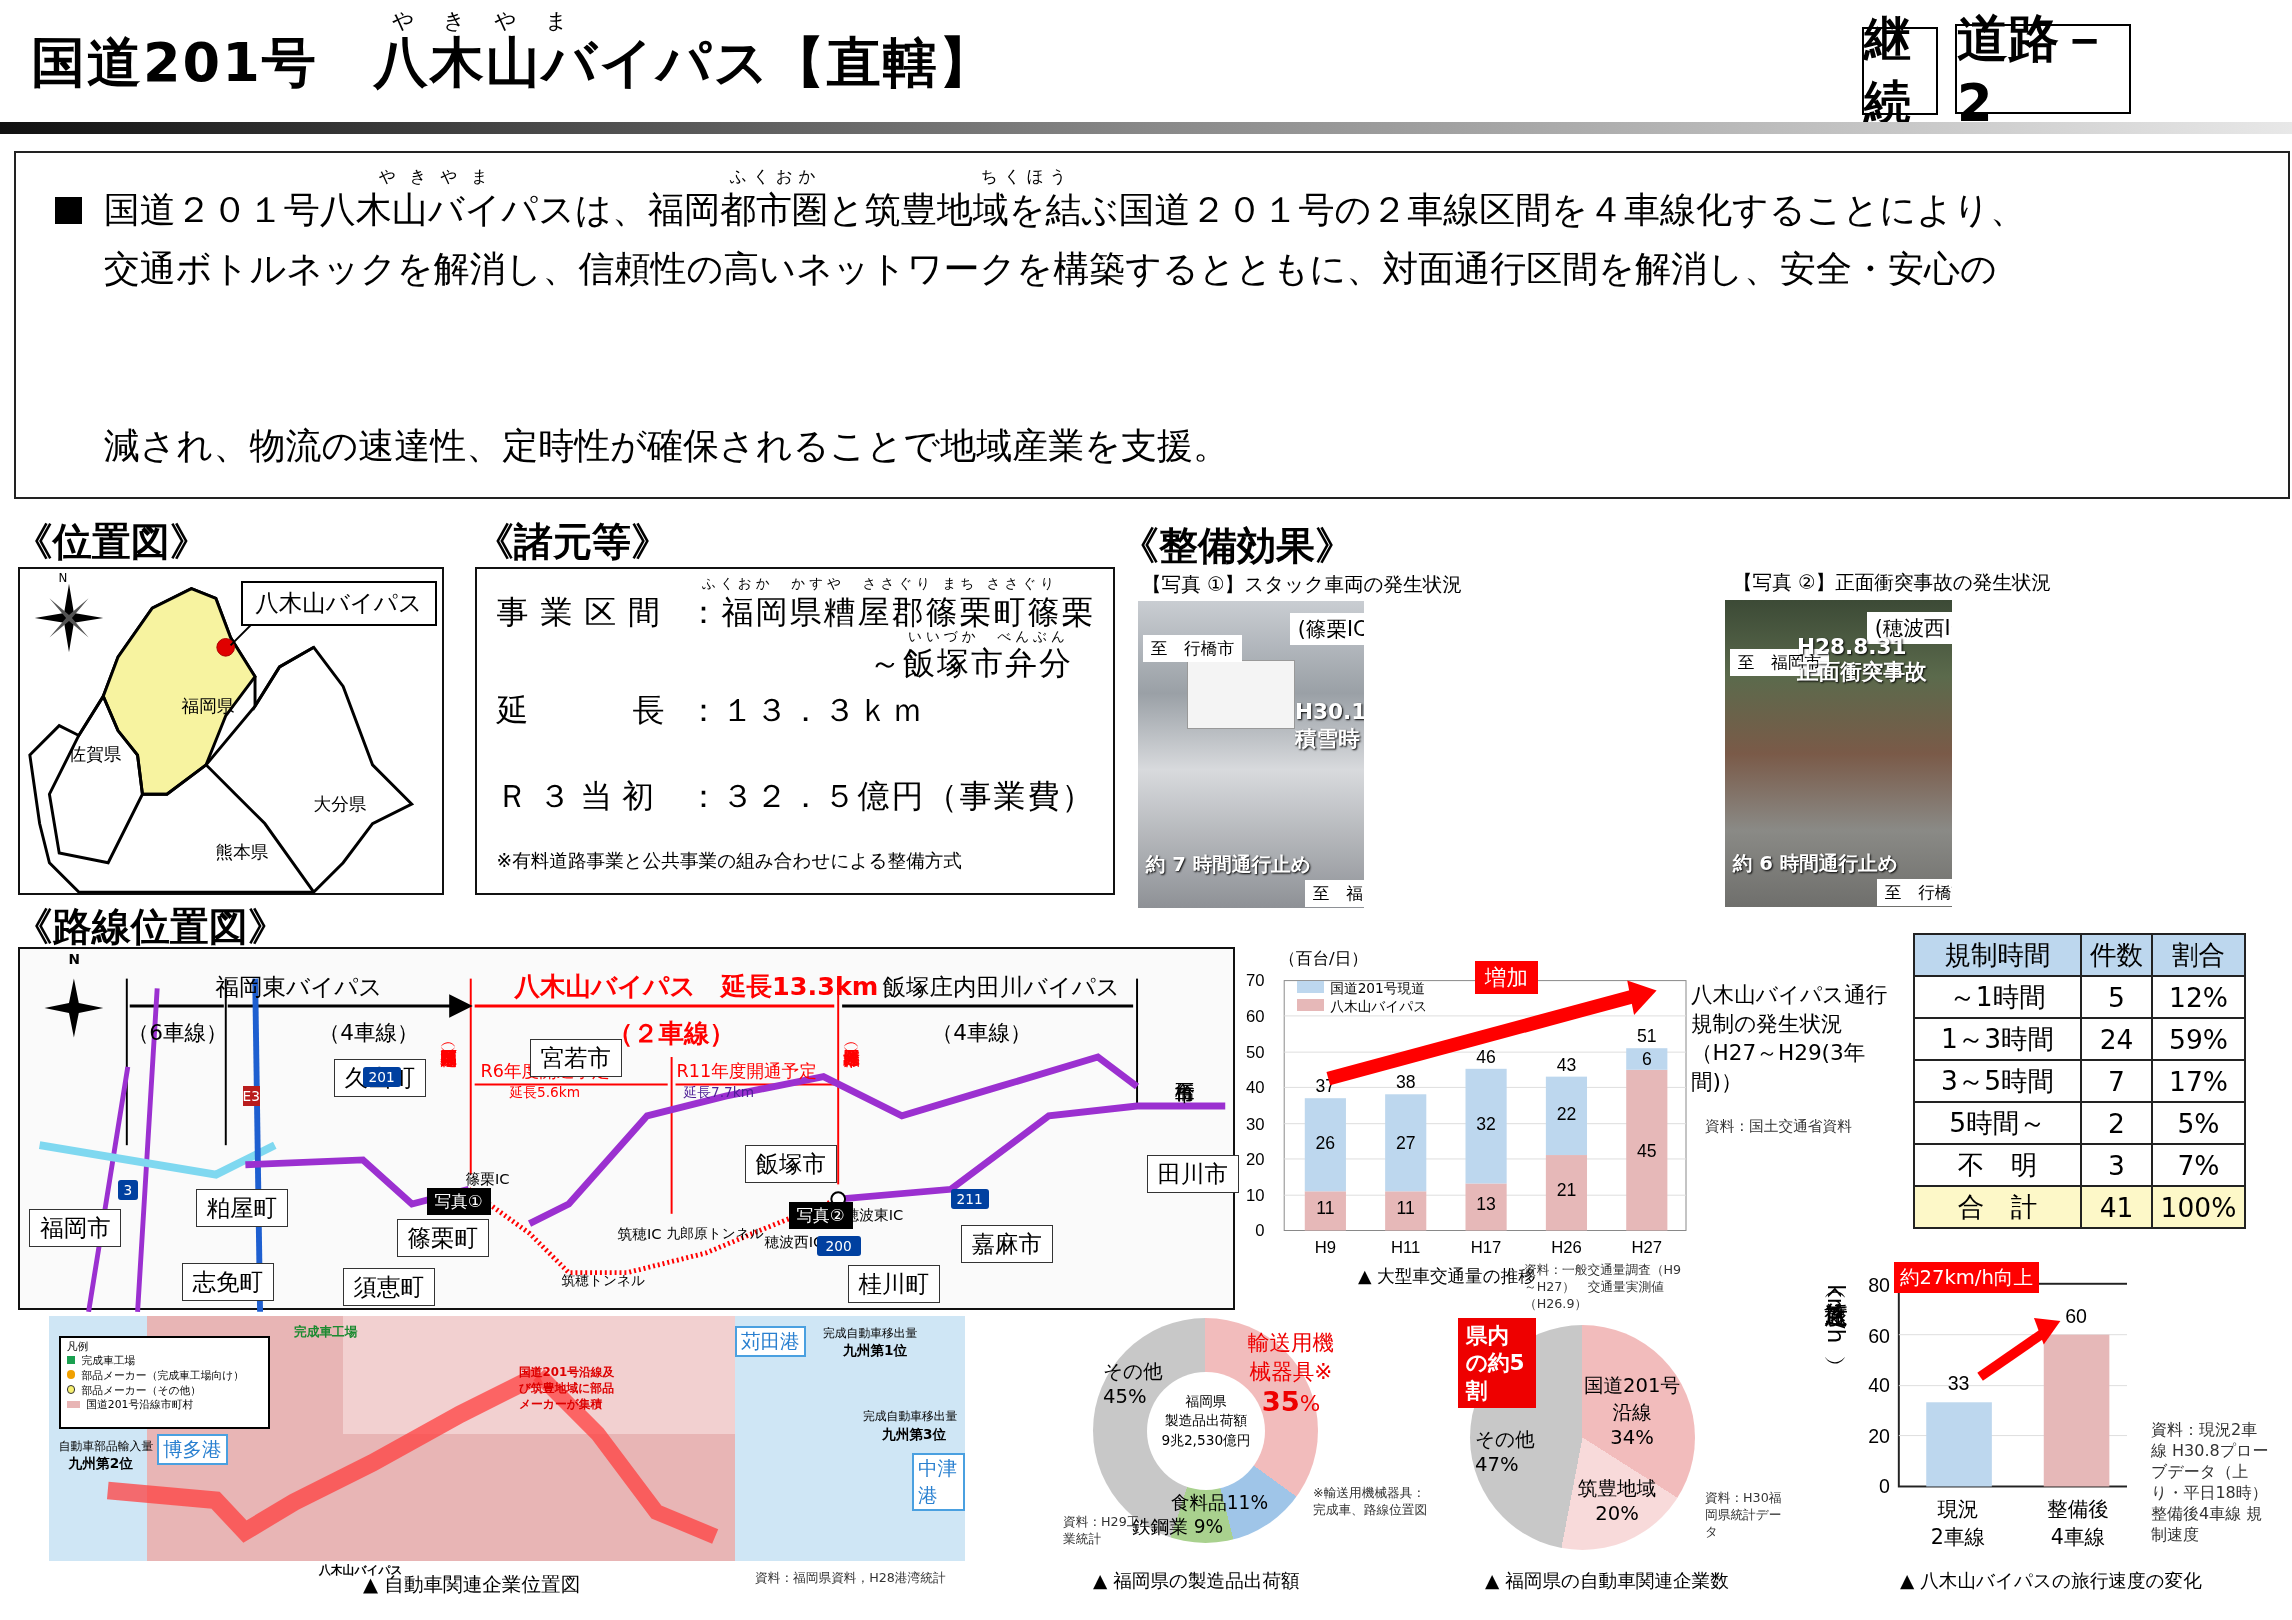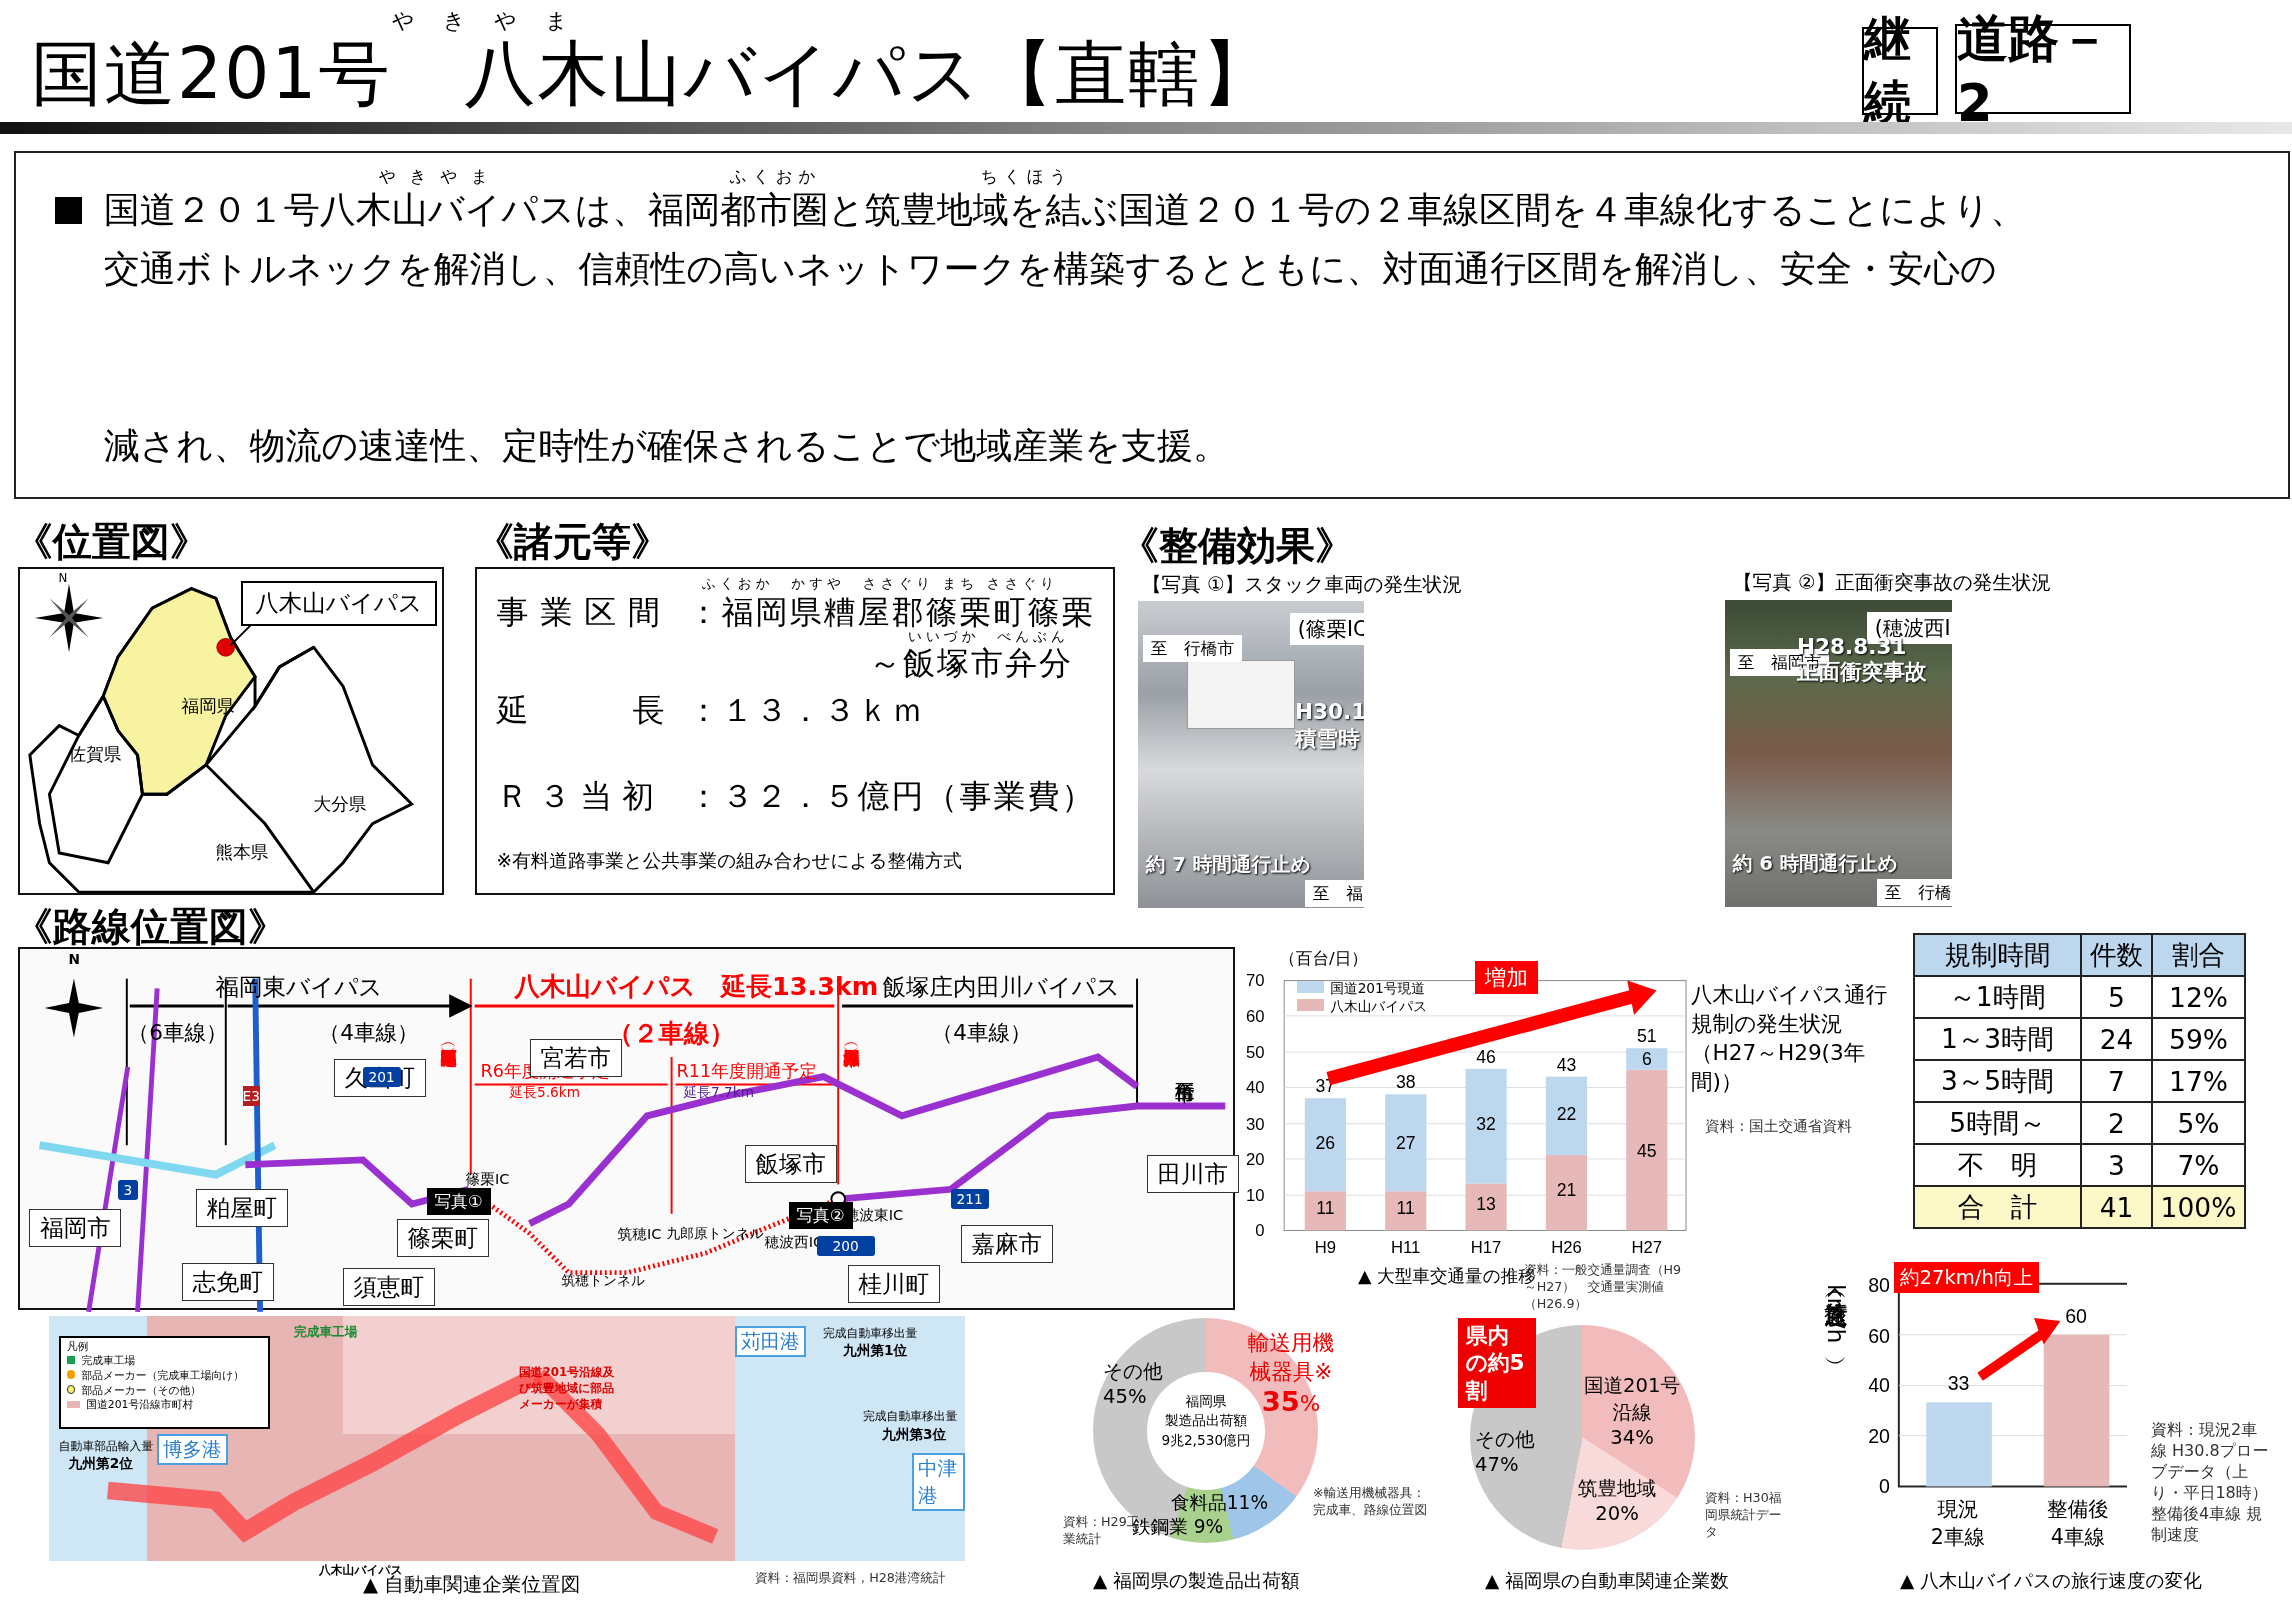--- a/index.html
+++ b/index.html
@@ -1,18 +1,18 @@
 <!DOCTYPE html>
 <html><head>
 <meta charset="utf-8">
 <style>
 *{box-sizing:border-box;margin:0;padding:0}
 body{width:2293px;height:1620px;background:#fff;font-family:"DejaVu Sans","Liberation Sans",sans-serif;color:#000;position:relative;overflow:hidden}
 .abs{position:absolute}
-.title{left:31px;top:27.4px;font-size:71px;font-weight:normal;letter-spacing:2px;white-space:nowrap}
+.title{left:31px;top:27.4px;font-size:54px;font-weight:bold;letter-spacing:2px;white-space:nowrap}
 .tagbox{border:2.9px solid #000;font-size:51px;font-weight:bold;display:flex;align-items:center;justify-content:center}
 .grad{left:0;top:122px;width:2293px;height:11.8px;background:linear-gradient(90deg,#111,#888 50%,#e8e8e8)}
 .summary{left:13.7px;top:151px;width:2276px;height:348px;border:2.9px solid #222}
 .sum-line{position:absolute;left:39px;font-size:36px;white-space:nowrap}
 .bullet{display:inline-block;width:27.4px;height:27.4px;background:#000;margin-right:21.6px;vertical-align:-2px}
 .sec{font-size:39px;font-weight:bold;white-space:nowrap}
 .box{border:2.9px solid #111;background:#fff}
 .spec-row{position:absolute;left:19.6px;font-size:32px;white-space:nowrap;letter-spacing:2px}
 .photo{position:absolute;overflow:hidden}
 .lbl{position:absolute;background:#fff;font-size:16.7px;padding:2px 7.8px;white-space:nowrap}
@@ -161,21 +161,21 @@
   <div class="abs" style="left:598px;top:276px;font-size:14.7px">筑穂IC</div>
   <div class="abs" style="left:745px;top:284px;font-size:14.7px">穂波西IC</div>
   <div class="abs" style="left:825px;top:257px;font-size:14.7px">穂波東IC</div>
   <div class="abs" style="left:542px;top:323px;font-size:13.7px">筑穂トンネル</div>
   <div class="abs" style="left:647px;top:276px;font-size:13.7px">九郎原トンネル</div>
   <div class="abs" style="left:407px;top:239px;background:#000;color:#fff;font-size:16.7px;padding:2px 7.8px">写真①</div>
   <div class="abs" style="left:769px;top:253px;background:#000;color:#fff;font-size:16.7px;padding:2px 7.8px">写真②</div>
   <div class="abs" style="left:1157px;top:118px;width:21.6px;font-size:19.6px;writing-mode:vertical-rl">至行橋市</div>
   <div class="abs" style="left:343px;top:118px;background:#0040a0;color:#fff;font-size:13.7px;padding:2px 5.9px;border-radius:2.9px">201</div>
   <div class="abs" style="left:98px;top:231px;background:#0040a0;color:#fff;font-size:13.7px;padding:2px 5.9px;border-radius:2.9px">3</div>
-  <div class="abs" style="left:797px;top:287px;background:#0040a0;color:#fff;font-size:13.7px;padding:2px 16px;border-radius:2.9px">200</div>
+  <div class="abs" style="left:797px;top:287px;background:#0040a0;color:#fff;font-size:13.7px;padding:2px 9px;border-radius:2.9px">200</div>
   <div class="abs" style="left:931px;top:240px;background:#0040a0;color:#fff;font-size:13.7px;padding:2px 5.9px;border-radius:2.9px">211</div>
   <div class="abs" style="left:223px;top:137px;background:#b91c1c;color:#fff;font-size:13.7px;padding:2px 0">E3</div>
 </div>
 
 <div class="abs" style="left:1240px;top:941px;width:451px;height:353px">
   <div class="abs" style="left:39px;top:5.9px;font-size:16.7px">（百台/日）</div>
   <svg class="abs" style="left:0;top:19.6px" width="451" height="294" viewBox="0 0 460 300">
     <rect x="45" y="20" width="410" height="255" fill="#fff" stroke="#888"></rect>
     <g stroke="#ddd">
         <line x1="45" y1="56" x2="455" y2="56"></line>

